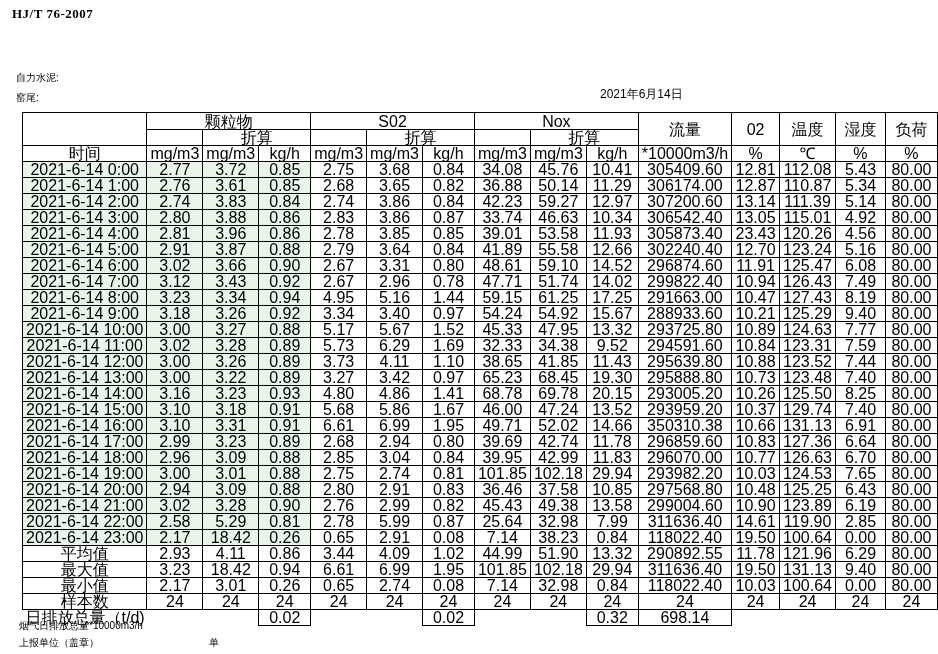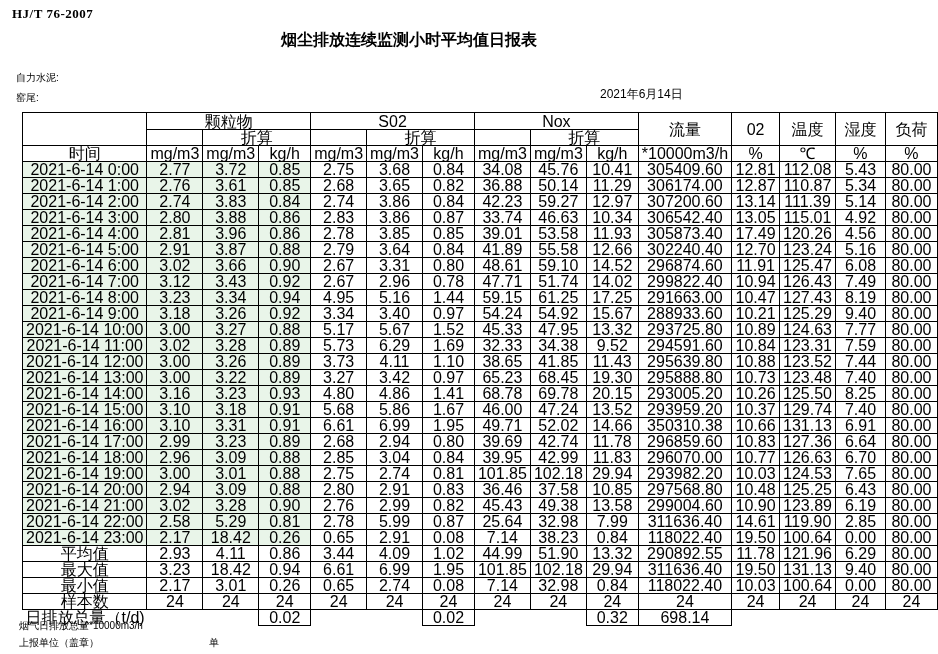--- a/index.html
+++ b/index.html
@@ -89,23 +89,20 @@
   .footer .line2 { position: relative; }
   .footer .unit-label { position: absolute; left: 190px; top: 0; }
 </style>
 </head>
 <body>
 
 <div class="page">
 
   <div class="std-code">HJ/T  76-2007</div>
 
-  <div class="doc-title">
-    <span class="doc-title-inner">烟尘排放连续监测小时平均值日报表</span>
-  </div>
 
   <div class="meta">
     <div>自力水泥:</div>
     <div>窑尾:</div>
   </div>
   <div class="report-date">2021年6月14日</div>
 
   <table class="main">
     <thead>
       <tr class="grp-hdr">
@@ -219,21 +216,21 @@
           <td class="num val-green">2.81</td>
           <td class="num val-green">3.96</td>
           <td class="num val-green">0.86</td>
           <td class="num val-plain">2.78</td>
           <td class="num val-plain">3.85</td>
           <td class="num val-plain">0.85</td>
           <td class="num val-plain">39.01</td>
           <td class="num val-plain">53.58</td>
           <td class="num val-plain">11.93</td>
           <td class="num val-plain">305873.40</td>
-          <td class="num val-plain">17.49</td>
+          <td class="num val-plain">23.43</td>
           <td class="num val-plain">120.26</td>
           <td class="num val-plain">4.56</td>
           <td class="num val-plain">80.00</td>
         </tr>
         <tr>
           <td class="time-cell val-green">2021-6-14 5:00</td>
           <td class="num val-green">2.91</td>
           <td class="num val-green">3.87</td>
           <td class="num val-green">0.88</td>
           <td class="num val-plain">2.79</td>

